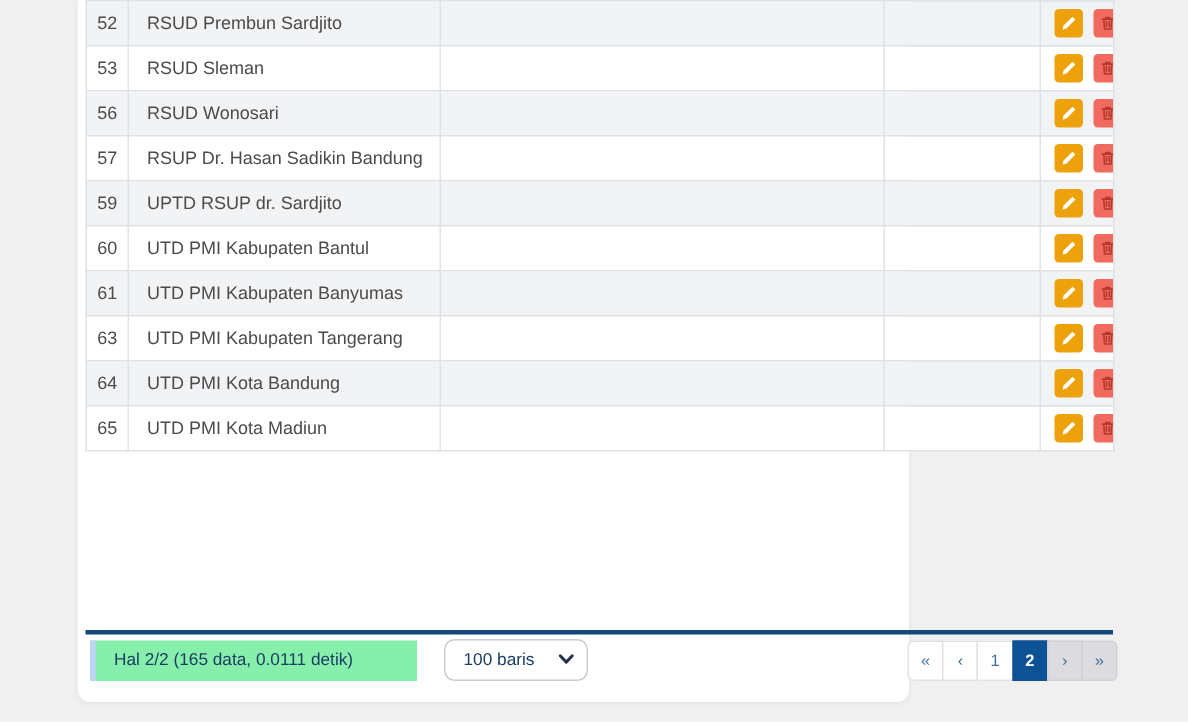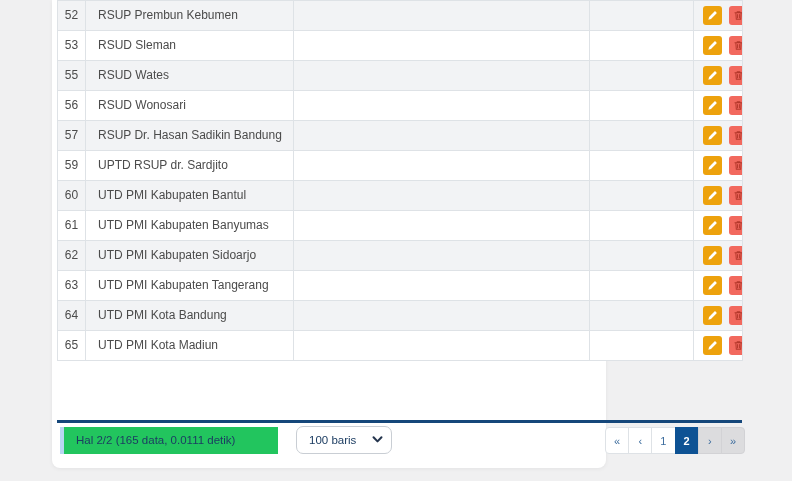--- a/index.html
+++ b/index.html
@@ -36,21 +36,21 @@
     padding:0; margin-right:4px; cursor:pointer; vertical-align:middle;
   }
   .btn.edit { background:#eda20c; }
   .btn.del  { background:#f2695e; }
   .divider {
     position:absolute; left:5px; top:420px; width:685px; height:3px;
     background:#15477a;
   }
   .info-box {
     position:absolute; left:8px; top:427px; width:218px; height:27px;
-    line-height:23px; background:#22c55e; border-left:4px solid #bad6f2;
+    line-height:23px; background:#86efac; border-left:4px solid #bad6f2;
     color:#1c3d62; font-size:11.5px; padding:2px 0 0 12px;
   }
   .select-wrap { position:absolute; left:244px; top:426px; width:96px; height:28px; }
   .select-wrap select {
     width:100%; height:100%; border:1px solid #c9ced4; border-radius:7px;
     background:#fff; color:#1c3d62; font-size:11.5px;
     padding:0 24px 0 12px; appearance:none; -webkit-appearance:none;
     font-family:inherit; cursor:pointer;
   }
   .select-wrap .chev { position:absolute; right:9px; top:9px; pointer-events:none; }
@@ -82,21 +82,21 @@
     <colgroup>
       <col style="width:28px">
         <col style="width:208px">
         <col style="width:296px">
         <col style="width:104px">
         <col style="width:49px">
     </colgroup>
     <tbody id="rows">
   <tr>
     <td class="c-no">52</td>
-    <td class="c-name">RSUP Prembun Kebumen</td>
+    <td class="c-name">RSUD Prembun Sardjito</td>
     <td class="c-empty"></td>
     <td class="c-empty"></td>
     <td class="c-actions">
       <button class="btn edit">
         <svg width="11" height="11" viewBox="0 0 12 12">
                 <path d="M1.5 10.5l.75-2.85 6.45-6.45 2.1 2.1-6.45 6.45z" fill="#ffffff"></path>
               </svg>
       </button>
       <button class="btn del">
         <svg width="11" height="11" viewBox="0 0 12 12">
@@ -119,38 +119,20 @@
       </button>
       <button class="btn del">
         <svg width="11" height="11" viewBox="0 0 12 12">
                 <path d="M2.1 3h7.8M4.5 3V1.8h3V3M3.1 3l.5 7.2h4.8L8.9 3M5 4.8v3.6M7 4.8v3.6" fill="none" stroke="#b5382c" stroke-width="1.1" stroke-linecap="round" stroke-linejoin="round"></path>
               </svg>
       </button>
     </td>
   </tr>
 
 
-  <tr>
-    <td class="c-no">55</td>
-    <td class="c-name">RSUD Wates</td>
-    <td class="c-empty"></td>
-    <td class="c-empty"></td>
-    <td class="c-actions">
-      <button class="btn edit">
-        <svg width="11" height="11" viewBox="0 0 12 12">
-                <path d="M1.5 10.5l.75-2.85 6.45-6.45 2.1 2.1-6.45 6.45z" fill="#ffffff"></path>
-              </svg>
-      </button>
-      <button class="btn del">
-        <svg width="11" height="11" viewBox="0 0 12 12">
-                <path d="M2.1 3h7.8M4.5 3V1.8h3V3M3.1 3l.5 7.2h4.8L8.9 3M5 4.8v3.6M7 4.8v3.6" fill="none" stroke="#b5382c" stroke-width="1.1" stroke-linecap="round" stroke-linejoin="round"></path>
-              </svg>
-      </button>
-    </td>
-  </tr>
 
   <tr>
     <td class="c-no">56</td>
     <td class="c-name">RSUD Wonosari</td>
     <td class="c-empty"></td>
     <td class="c-empty"></td>
     <td class="c-actions">
       <button class="btn edit">
         <svg width="11" height="11" viewBox="0 0 12 12">
                 <path d="M1.5 10.5l.75-2.85 6.45-6.45 2.1 2.1-6.45 6.45z" fill="#ffffff"></path>
@@ -234,38 +216,20 @@
               </svg>
       </button>
       <button class="btn del">
         <svg width="11" height="11" viewBox="0 0 12 12">
                 <path d="M2.1 3h7.8M4.5 3V1.8h3V3M3.1 3l.5 7.2h4.8L8.9 3M5 4.8v3.6M7 4.8v3.6" fill="none" stroke="#b5382c" stroke-width="1.1" stroke-linecap="round" stroke-linejoin="round"></path>
               </svg>
       </button>
     </td>
   </tr>
 
-  <tr>
-    <td class="c-no">62</td>
-    <td class="c-name">UTD PMI Kabupaten Sidoarjo</td>
-    <td class="c-empty"></td>
-    <td class="c-empty"></td>
-    <td class="c-actions">
-      <button class="btn edit">
-        <svg width="11" height="11" viewBox="0 0 12 12">
-                <path d="M1.5 10.5l.75-2.85 6.45-6.45 2.1 2.1-6.45 6.45z" fill="#ffffff"></path>
-              </svg>
-      </button>
-      <button class="btn del">
-        <svg width="11" height="11" viewBox="0 0 12 12">
-                <path d="M2.1 3h7.8M4.5 3V1.8h3V3M3.1 3l.5 7.2h4.8L8.9 3M5 4.8v3.6M7 4.8v3.6" fill="none" stroke="#b5382c" stroke-width="1.1" stroke-linecap="round" stroke-linejoin="round"></path>
-              </svg>
-      </button>
-    </td>
-  </tr>
 
   <tr>
     <td class="c-no">63</td>
     <td class="c-name">UTD PMI Kabupaten Tangerang</td>
     <td class="c-empty"></td>
     <td class="c-empty"></td>
     <td class="c-actions">
       <button class="btn edit">
         <svg width="11" height="11" viewBox="0 0 12 12">
                 <path d="M1.5 10.5l.75-2.85 6.45-6.45 2.1 2.1-6.45 6.45z" fill="#ffffff"></path>

